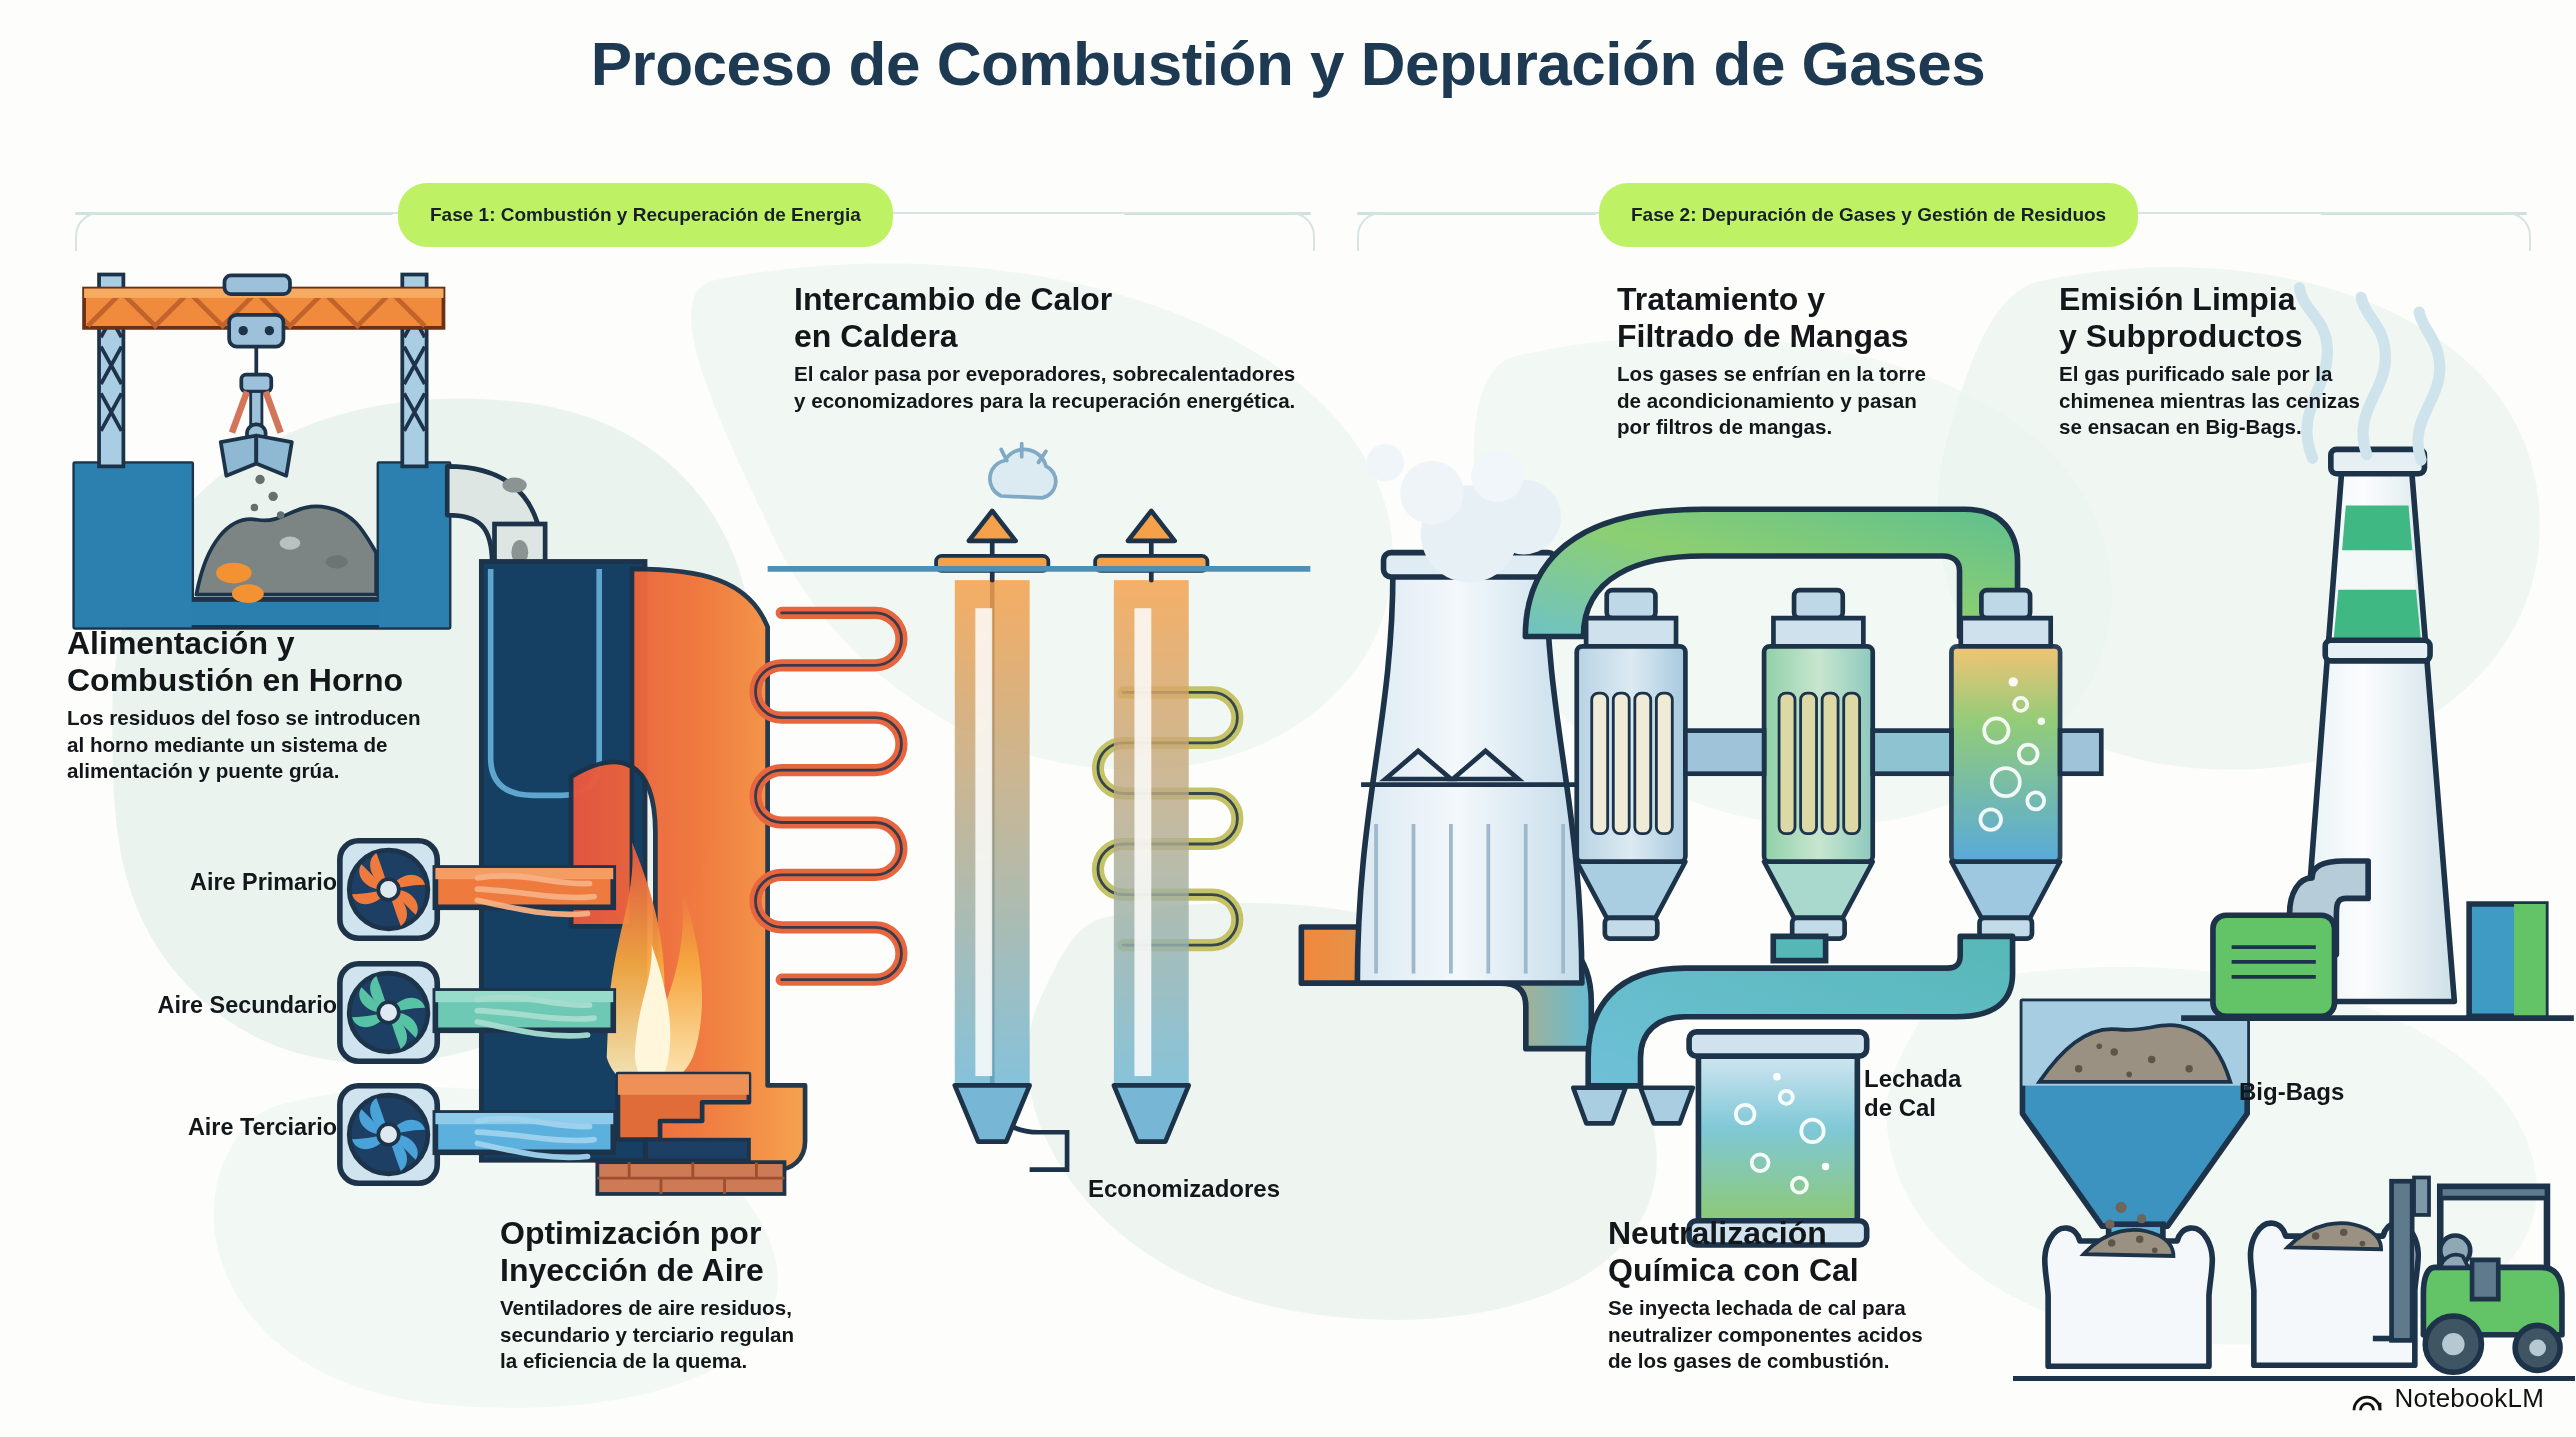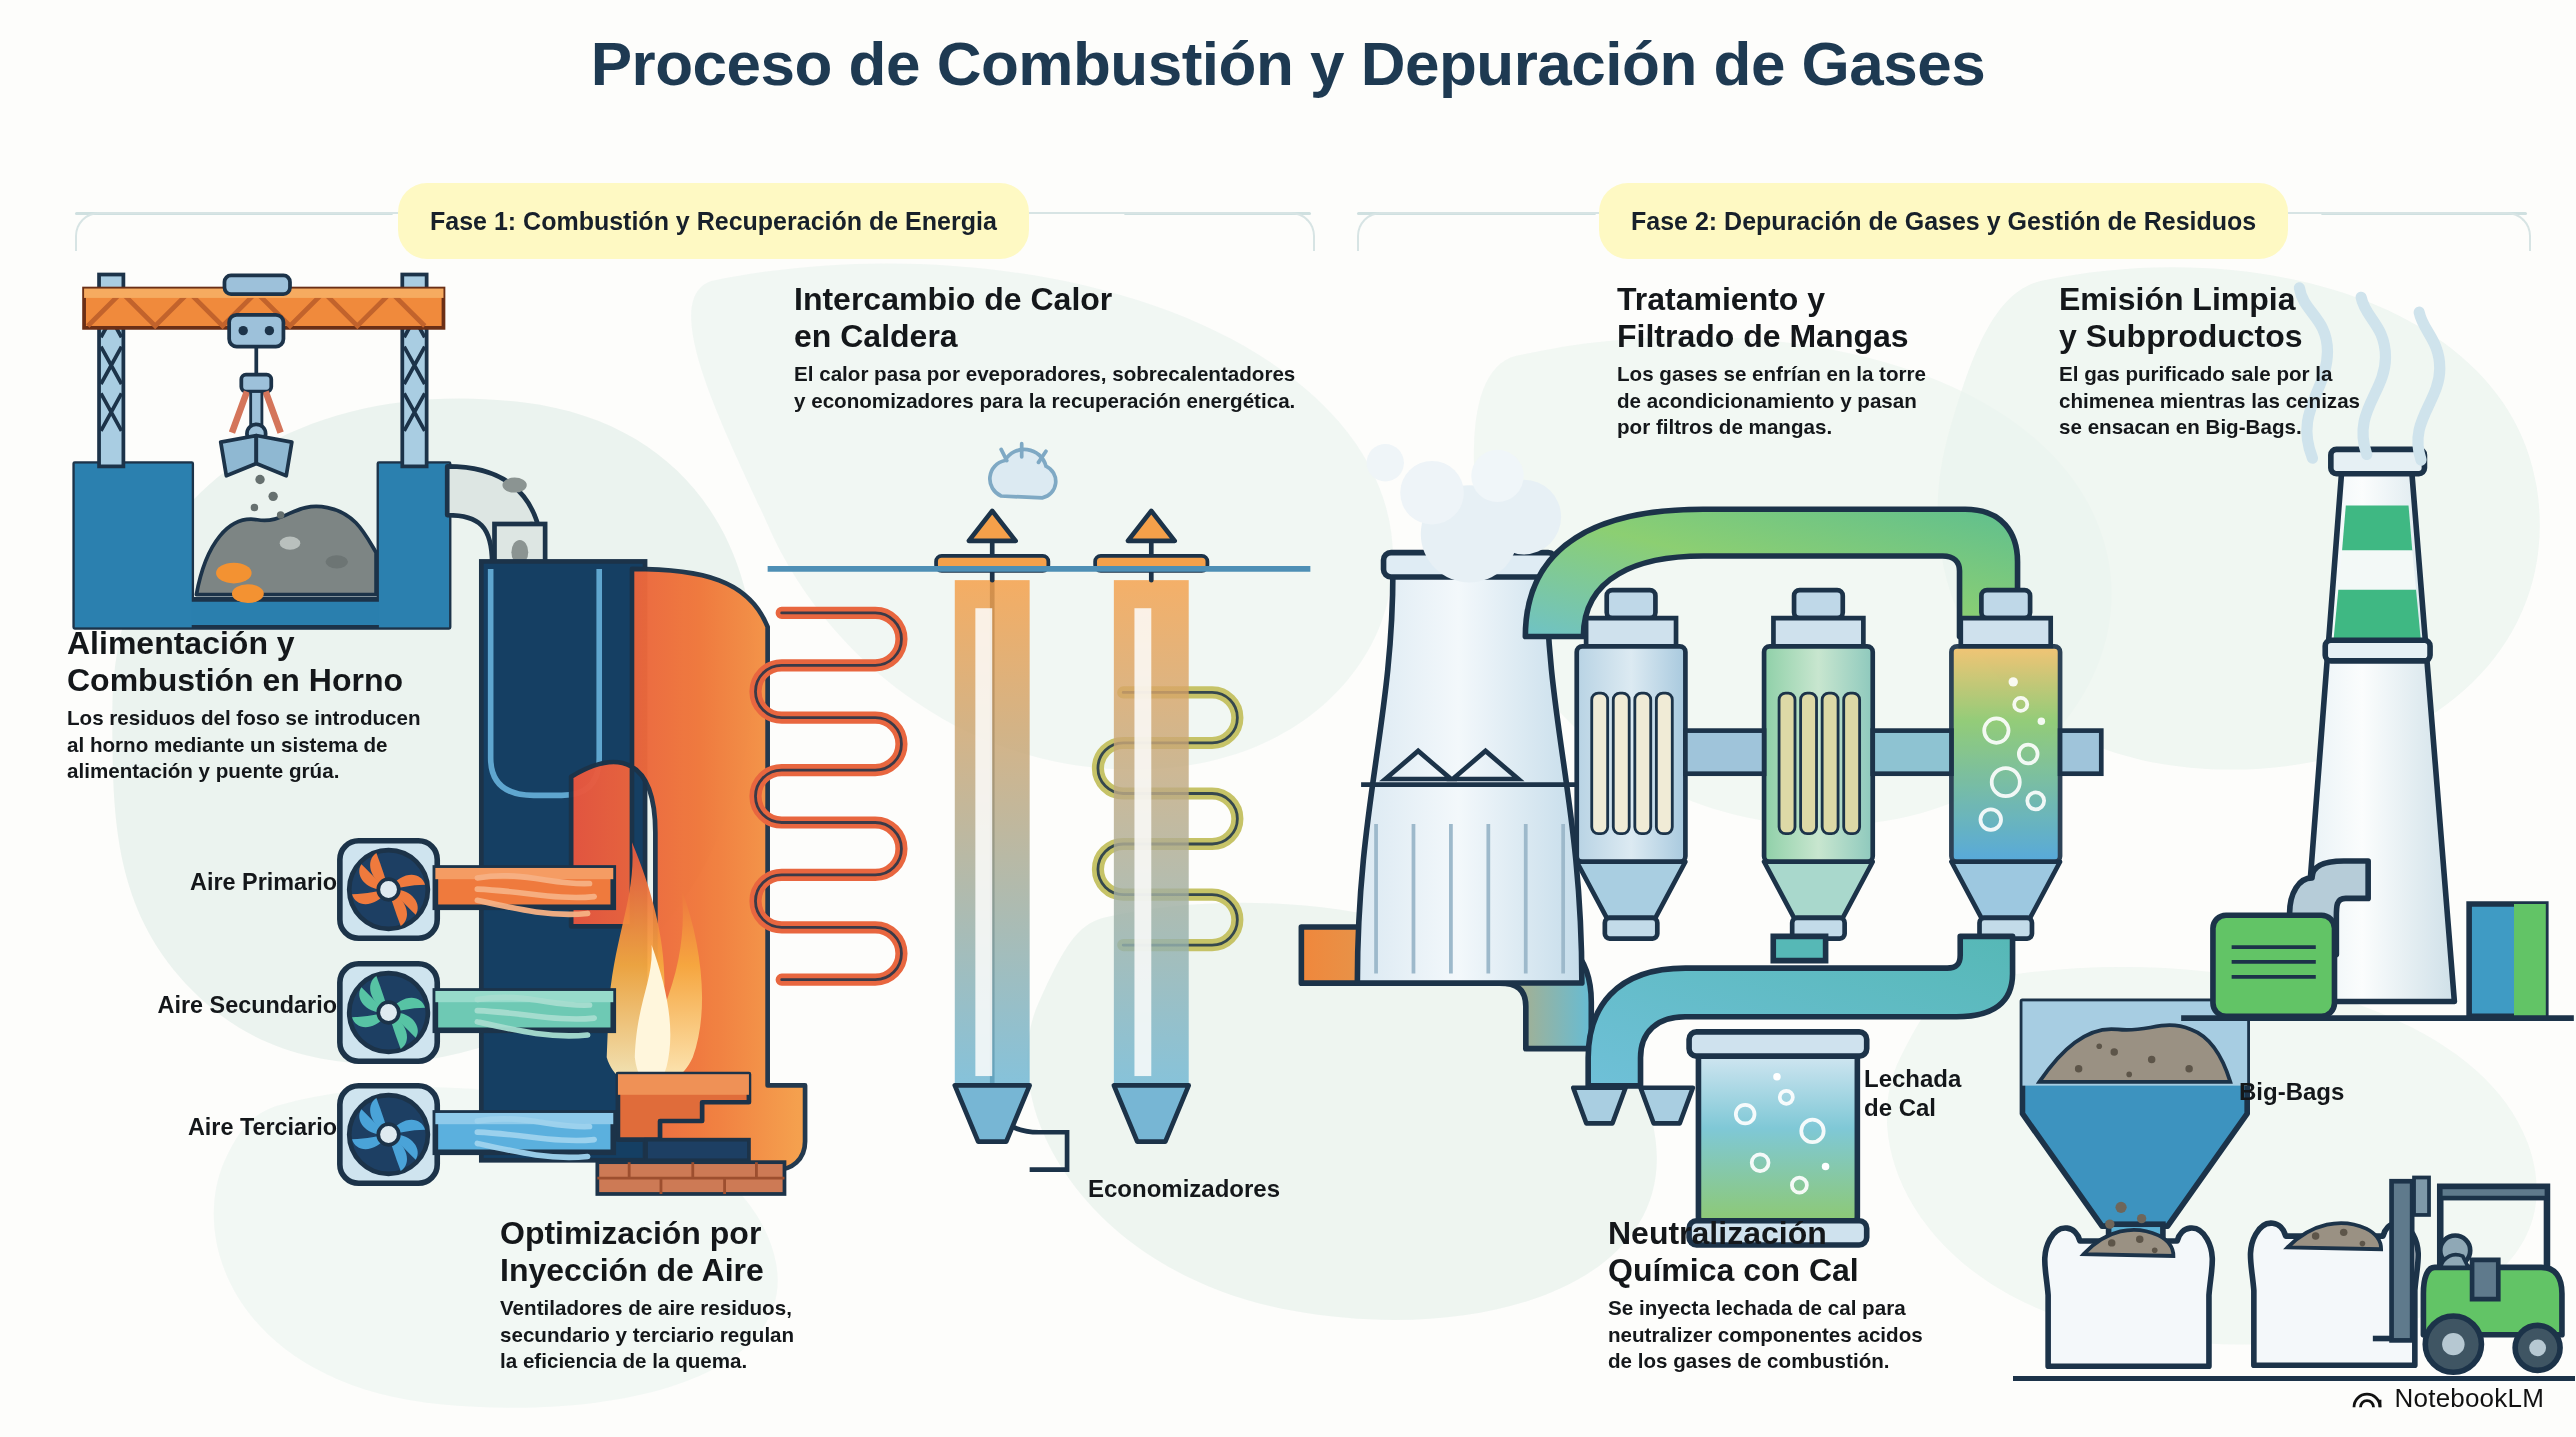--- a/index.html
+++ b/index.html
@@ -19,40 +19,40 @@
     font-size:62px;font-weight:700;letter-spacing:-0.5px;
     color:#1e3a52;
   }
 
   
   .phase-wrap{position:absolute;height:58px;}
   .phase-rule{
     position:absolute;top:29px;height:2.8px;background:#cfe0e0;border-radius:1.9px;
   }
   .phase-pill{
-    position:absolute;top:0;height:76px;border-radius:29px;
-    background:#fef9c3;display:flex;align-items:center;justify-content:center;
-    color:#17202a;font-size:25px;font-weight:700;padding:0 32px;white-space:nowrap;
+    position:absolute;top:0;height:64px;border-radius:29px;
+    background:#bef264;display:flex;align-items:center;justify-content:center;
+    color:#17202a;font-size:19px;font-weight:700;padding:0 32px;white-space:nowrap;
   }
   .phase-bracket{
     position:absolute;border:2.8px solid #d7e4e4;border-bottom:none;border-radius:24px 24px 0 0;
     height:37px;top:29px;
   }
 
   
   .tb-head{font-size:32px;font-weight:700;color:#14171a;line-height:1.16;}
   .tb-body{font-size:20.6px;font-weight:700;color:#14171a;line-height:1.28;margin-top:6px;}
   .tag{font-size:24px;font-weight:700;color:#14171a;line-height:1.2;}
 
   
   .fan-label{font-size:23.4px;font-weight:700;color:#14171a;text-align:right;}
 
   
   #watermark{
-    position:absolute;right:32px;bottom:24px;display:flex;gap:11.2px;
+    position:absolute;right:32px;bottom:24px;display:flex;align-items:center;gap:11.2px;
     color:#111;font-size:26px;font-weight:400;letter-spacing:0.2px;
   }
   svg{display:block;overflow:visible;}
 </style>
 </head>
 <body>
 
 <div id="stage">
 
   <svg class="abs" style="left:0;top:0;" width="2576" height="1438" viewBox="0 0 2752 1536">

